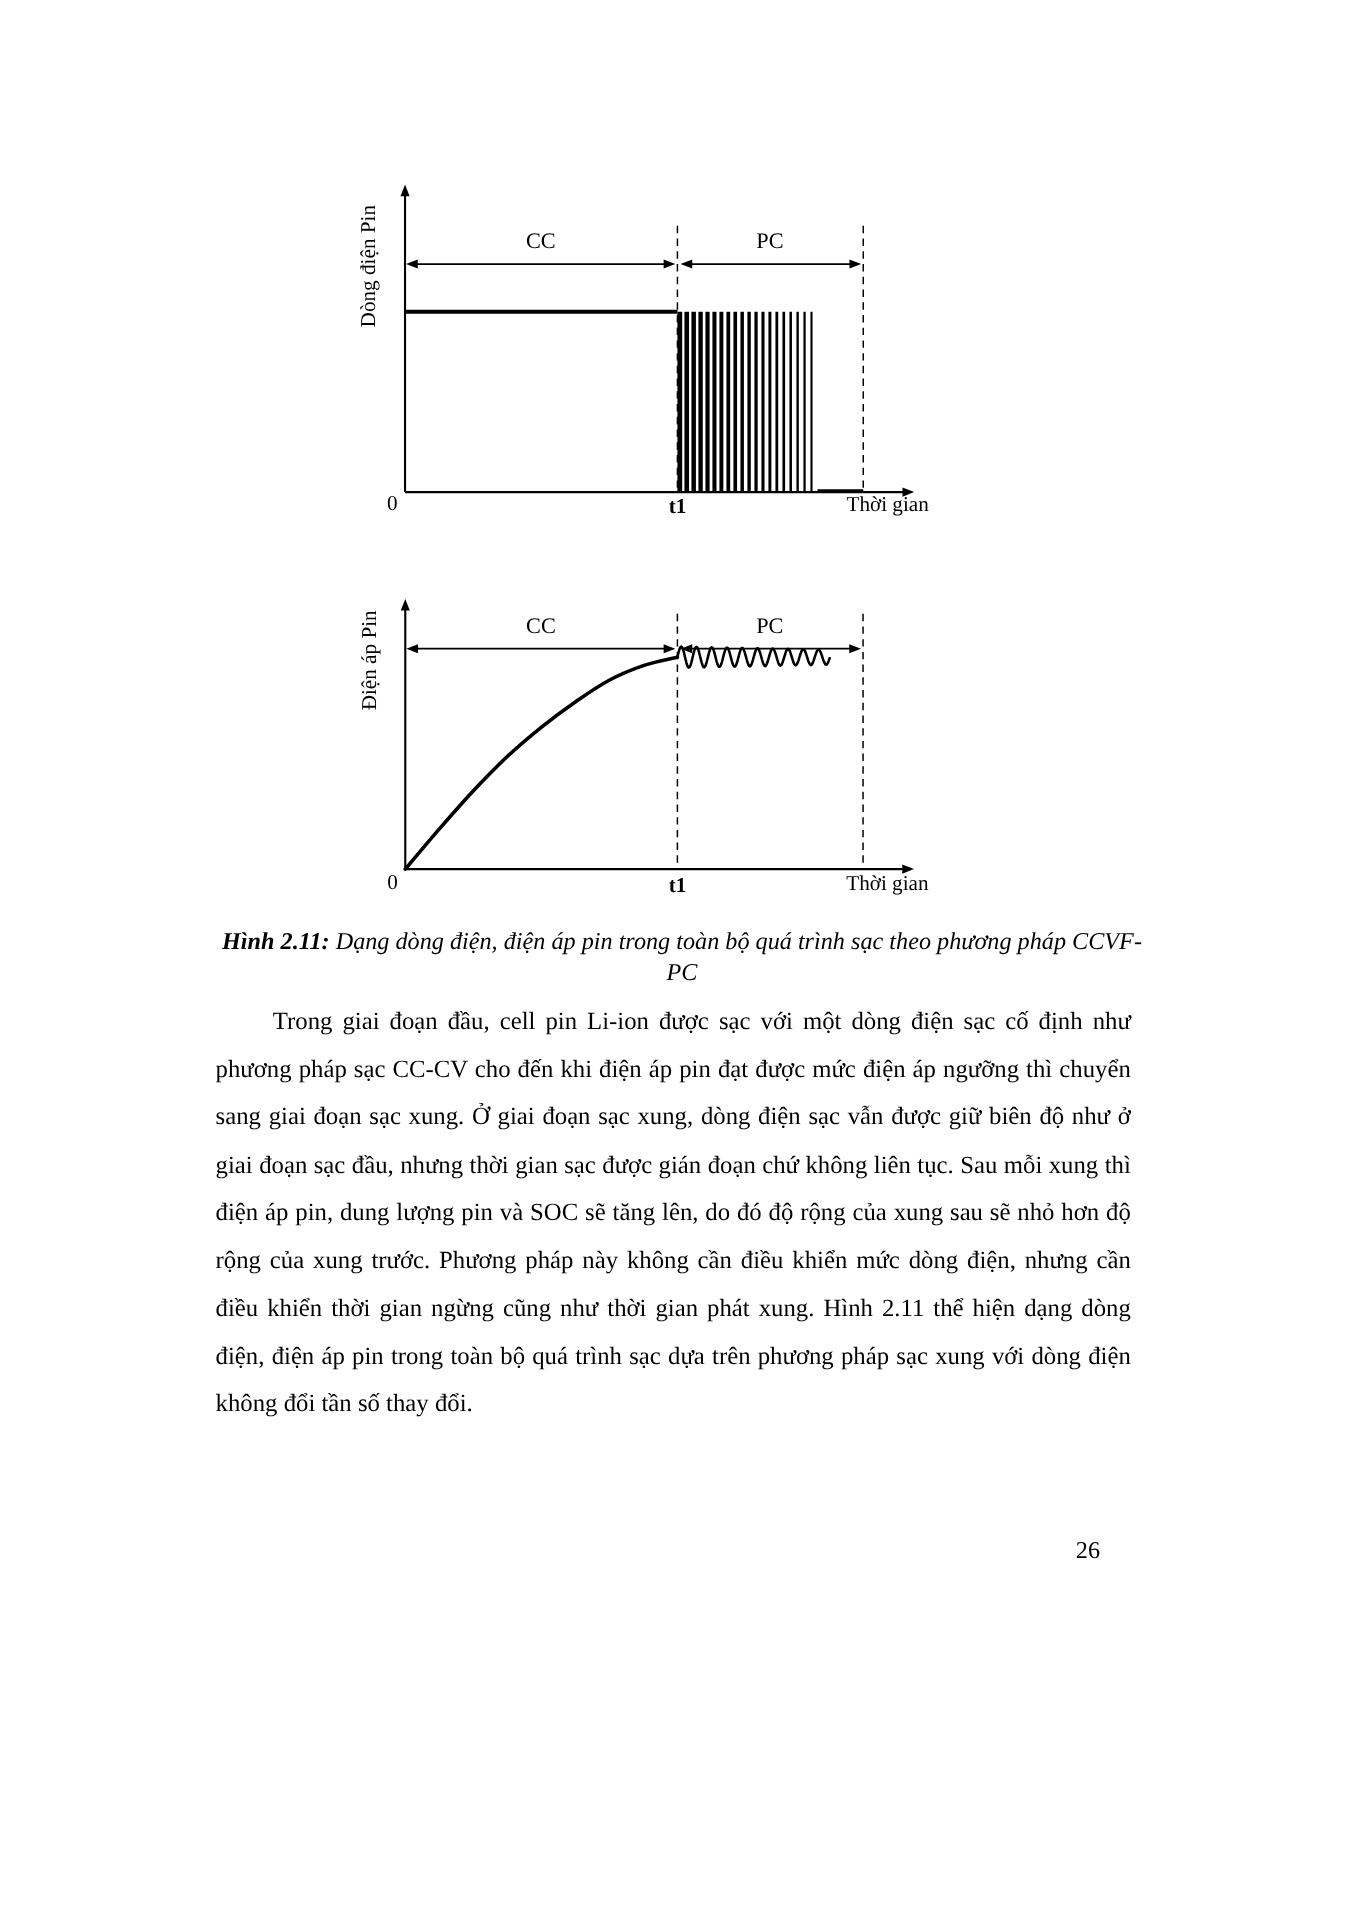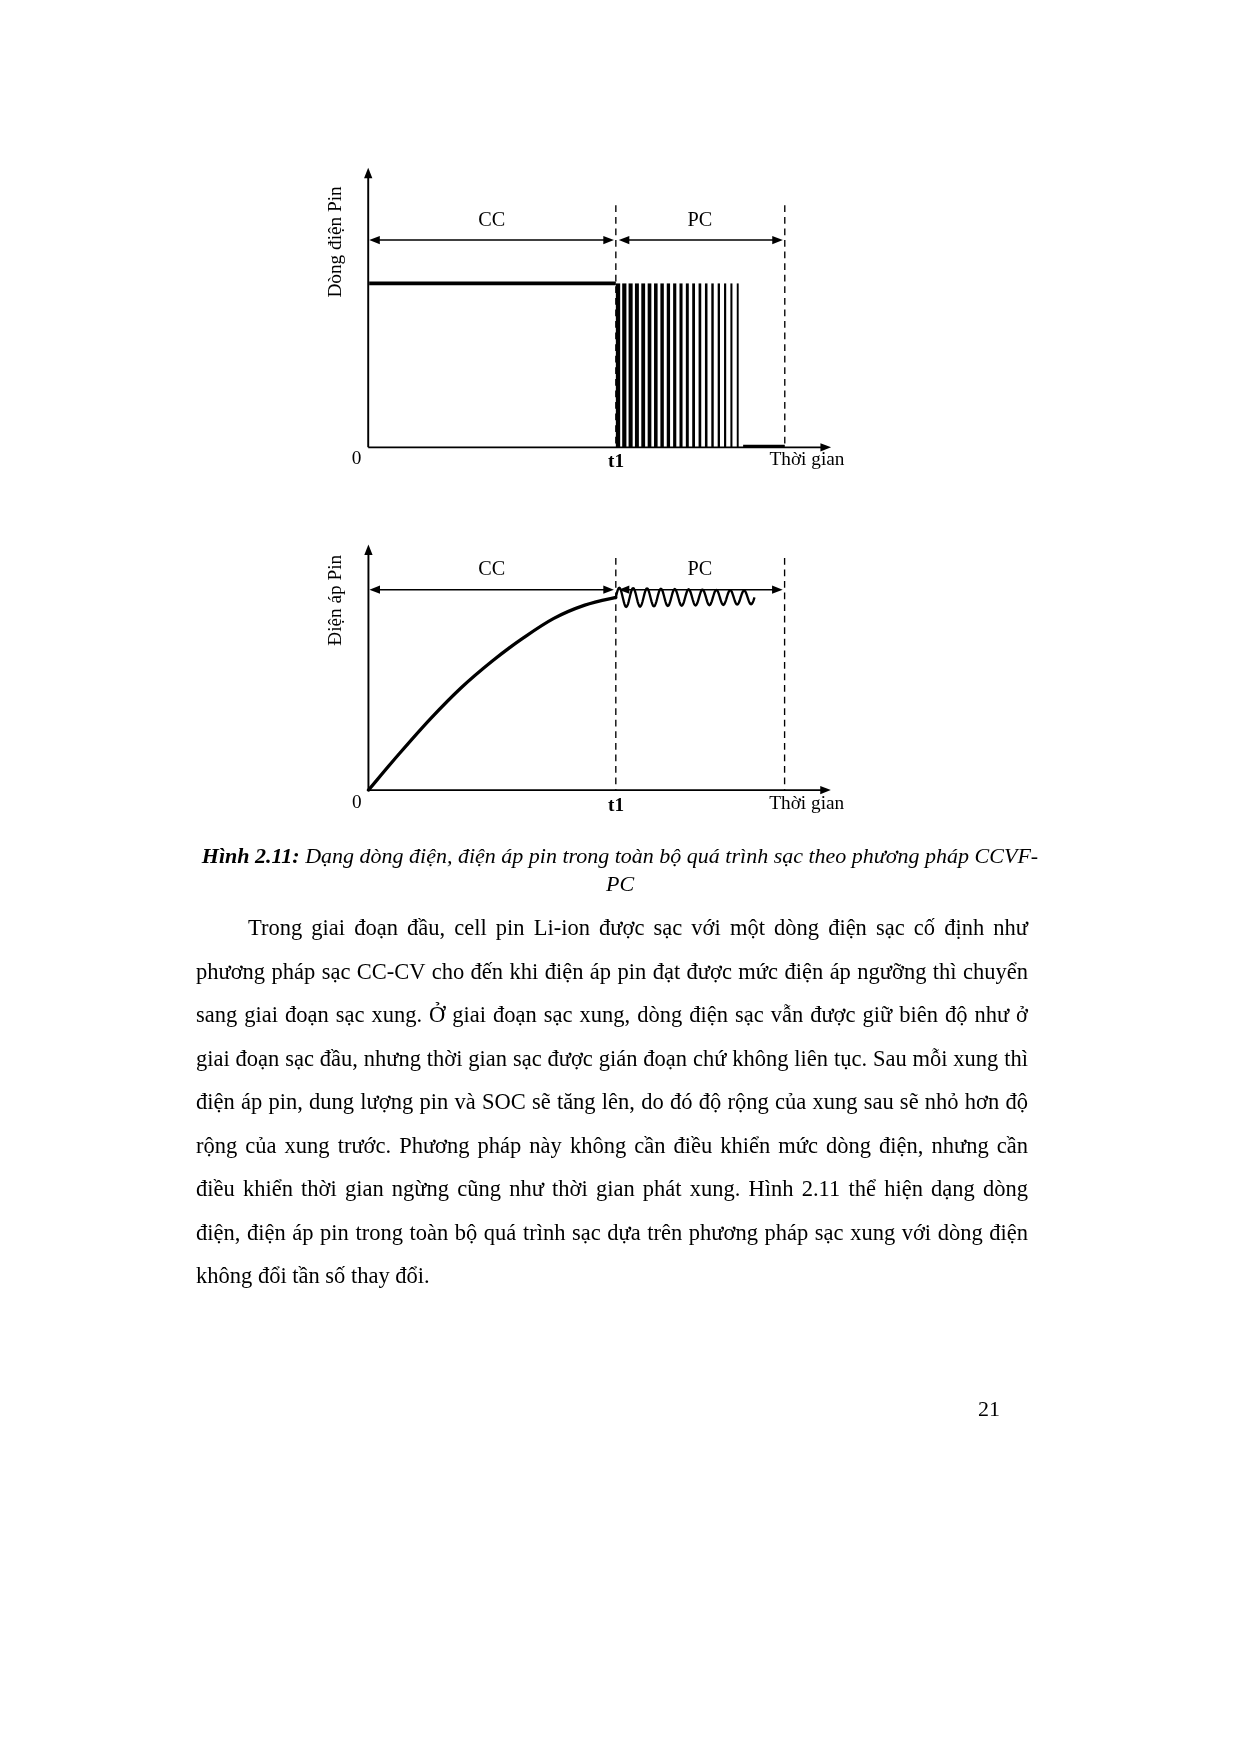--- a/index.html
+++ b/index.html
@@ -105,15 +105,15 @@
       <text class="tick-b" x="307" y="292" text-anchor="middle">t1</text>
       <text class="tick" x="505" y="290" text-anchor="middle">Thời gian</text>
     </svg>
   </figure>
 
   <p class="caption"><span class="cap-label">Hình 2.11:</span>
     <span>Dạng dòng điện, điện áp pin trong toàn bộ quá trình sạc theo phương pháp CCVF-PC</span></p>
 
   <p class="body-text">Trong giai đoạn đầu, cell pin Li-ion được sạc với một dòng điện sạc cố định như phương pháp sạc CC-CV cho đến khi điện áp pin đạt được mức điện áp ngưỡng thì chuyển sang giai đoạn sạc xung. Ở giai đoạn sạc xung, dòng điện sạc vẫn được giữ biên độ như ở giai đoạn sạc đầu, nhưng thời gian sạc được gián đoạn chứ không liên tục. Sau mỗi xung thì điện áp pin, dung lượng pin và SOC sẽ tăng lên, do đó độ rộng của xung sau sẽ nhỏ hơn độ rộng của xung trước. Phương pháp này không cần điều khiển mức dòng điện, nhưng cần điều khiển thời gian ngừng cũng như thời gian phát xung. Hình 2.11 thể hiện dạng dòng điện, điện áp pin trong toàn bộ quá trình sạc dựa trên phương pháp sạc xung với dòng điện không đổi tần số thay đổi.</p>
 
-  <div class="page-number">21</div>
+  <div class="page-number">26</div>
 
 </div>
 
 </body></html>

